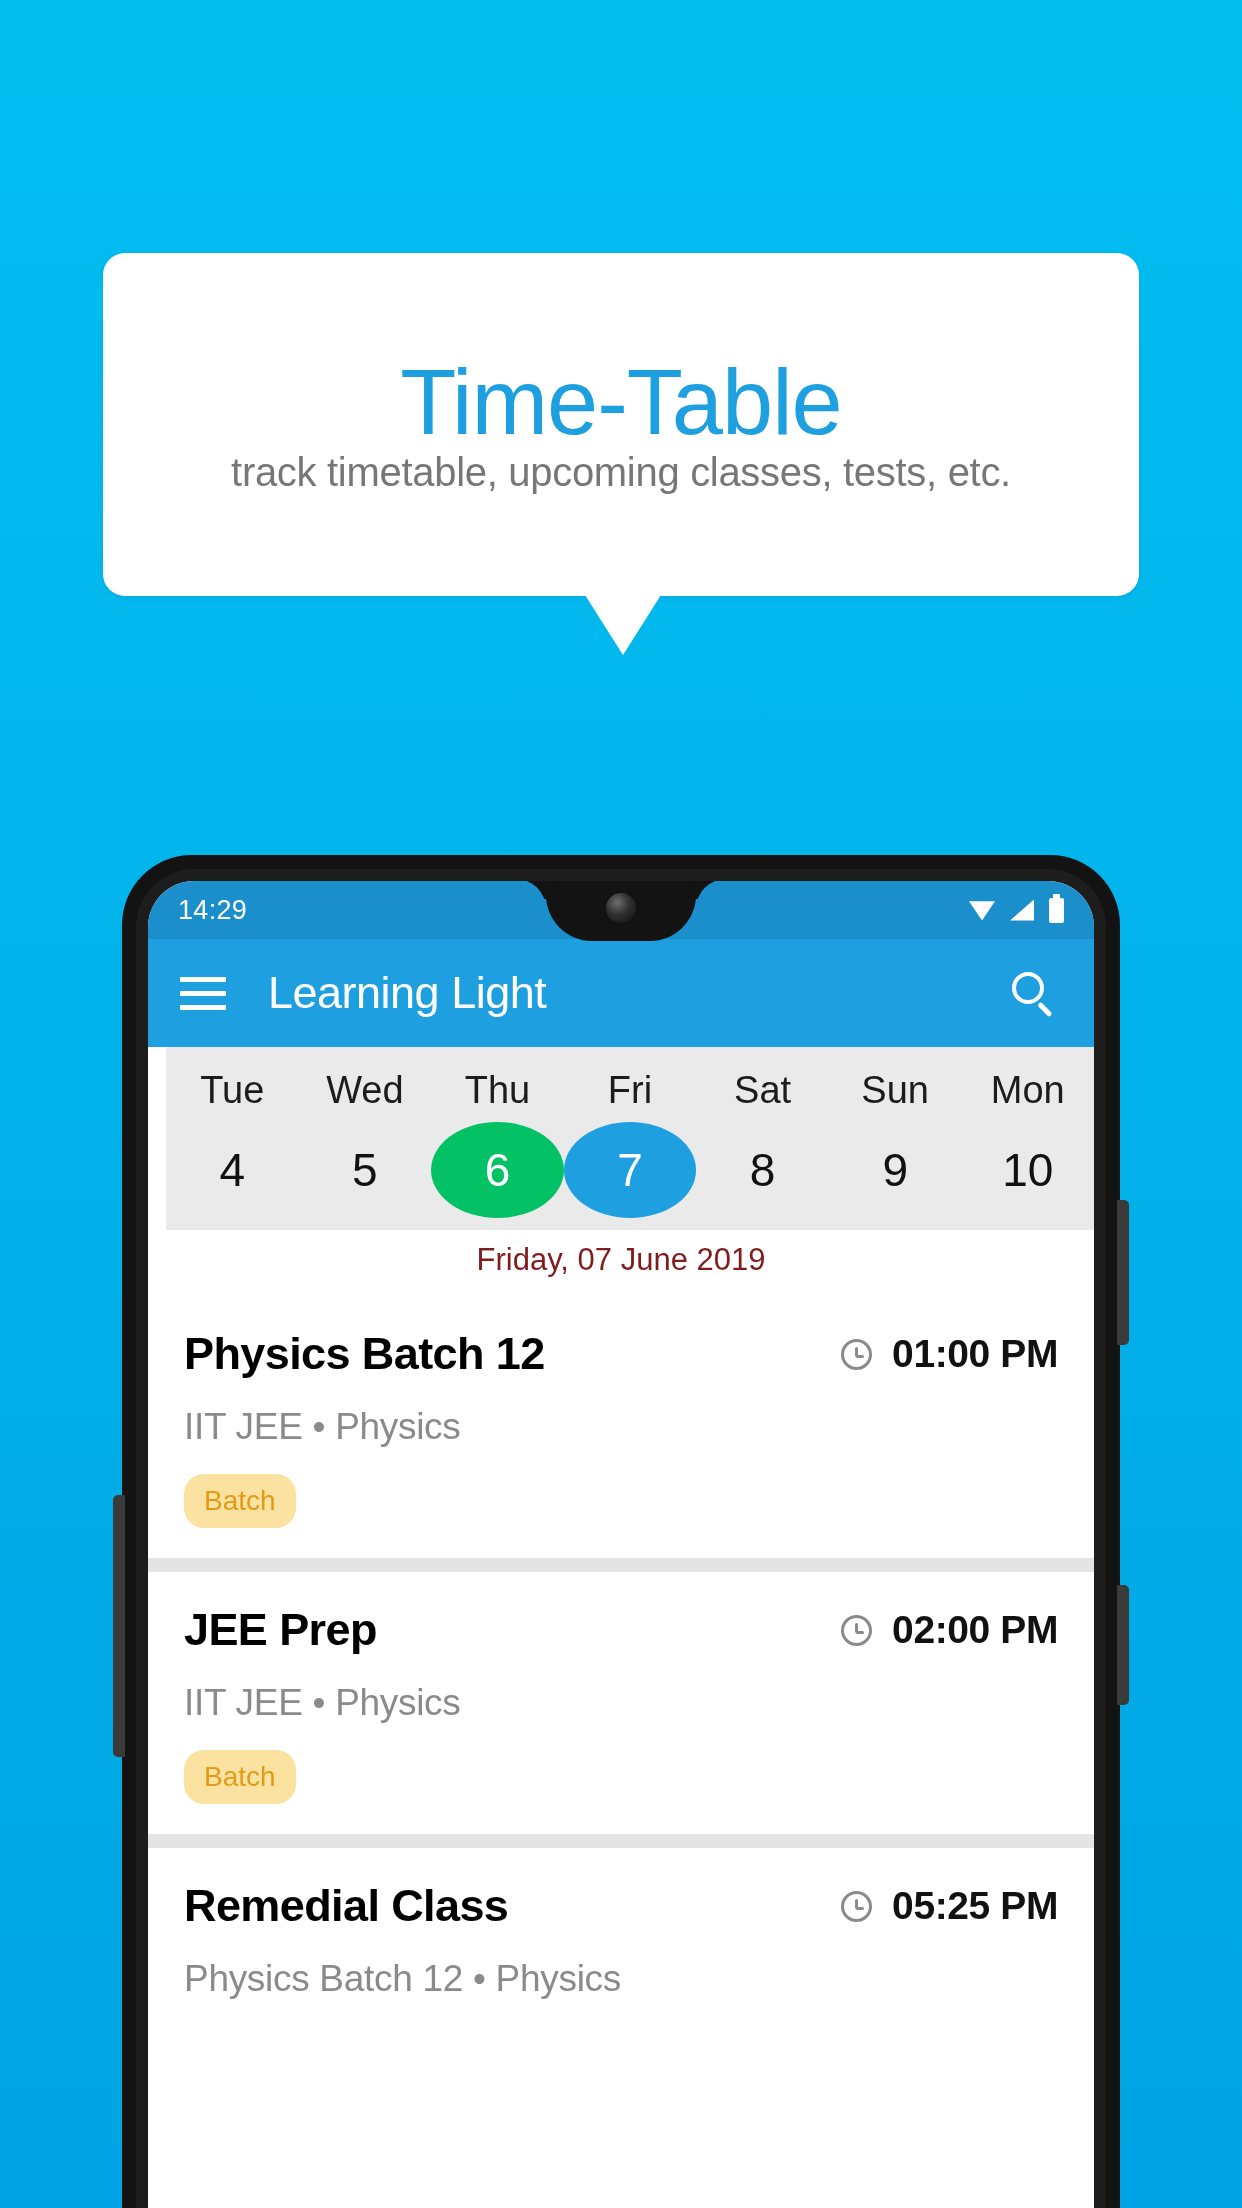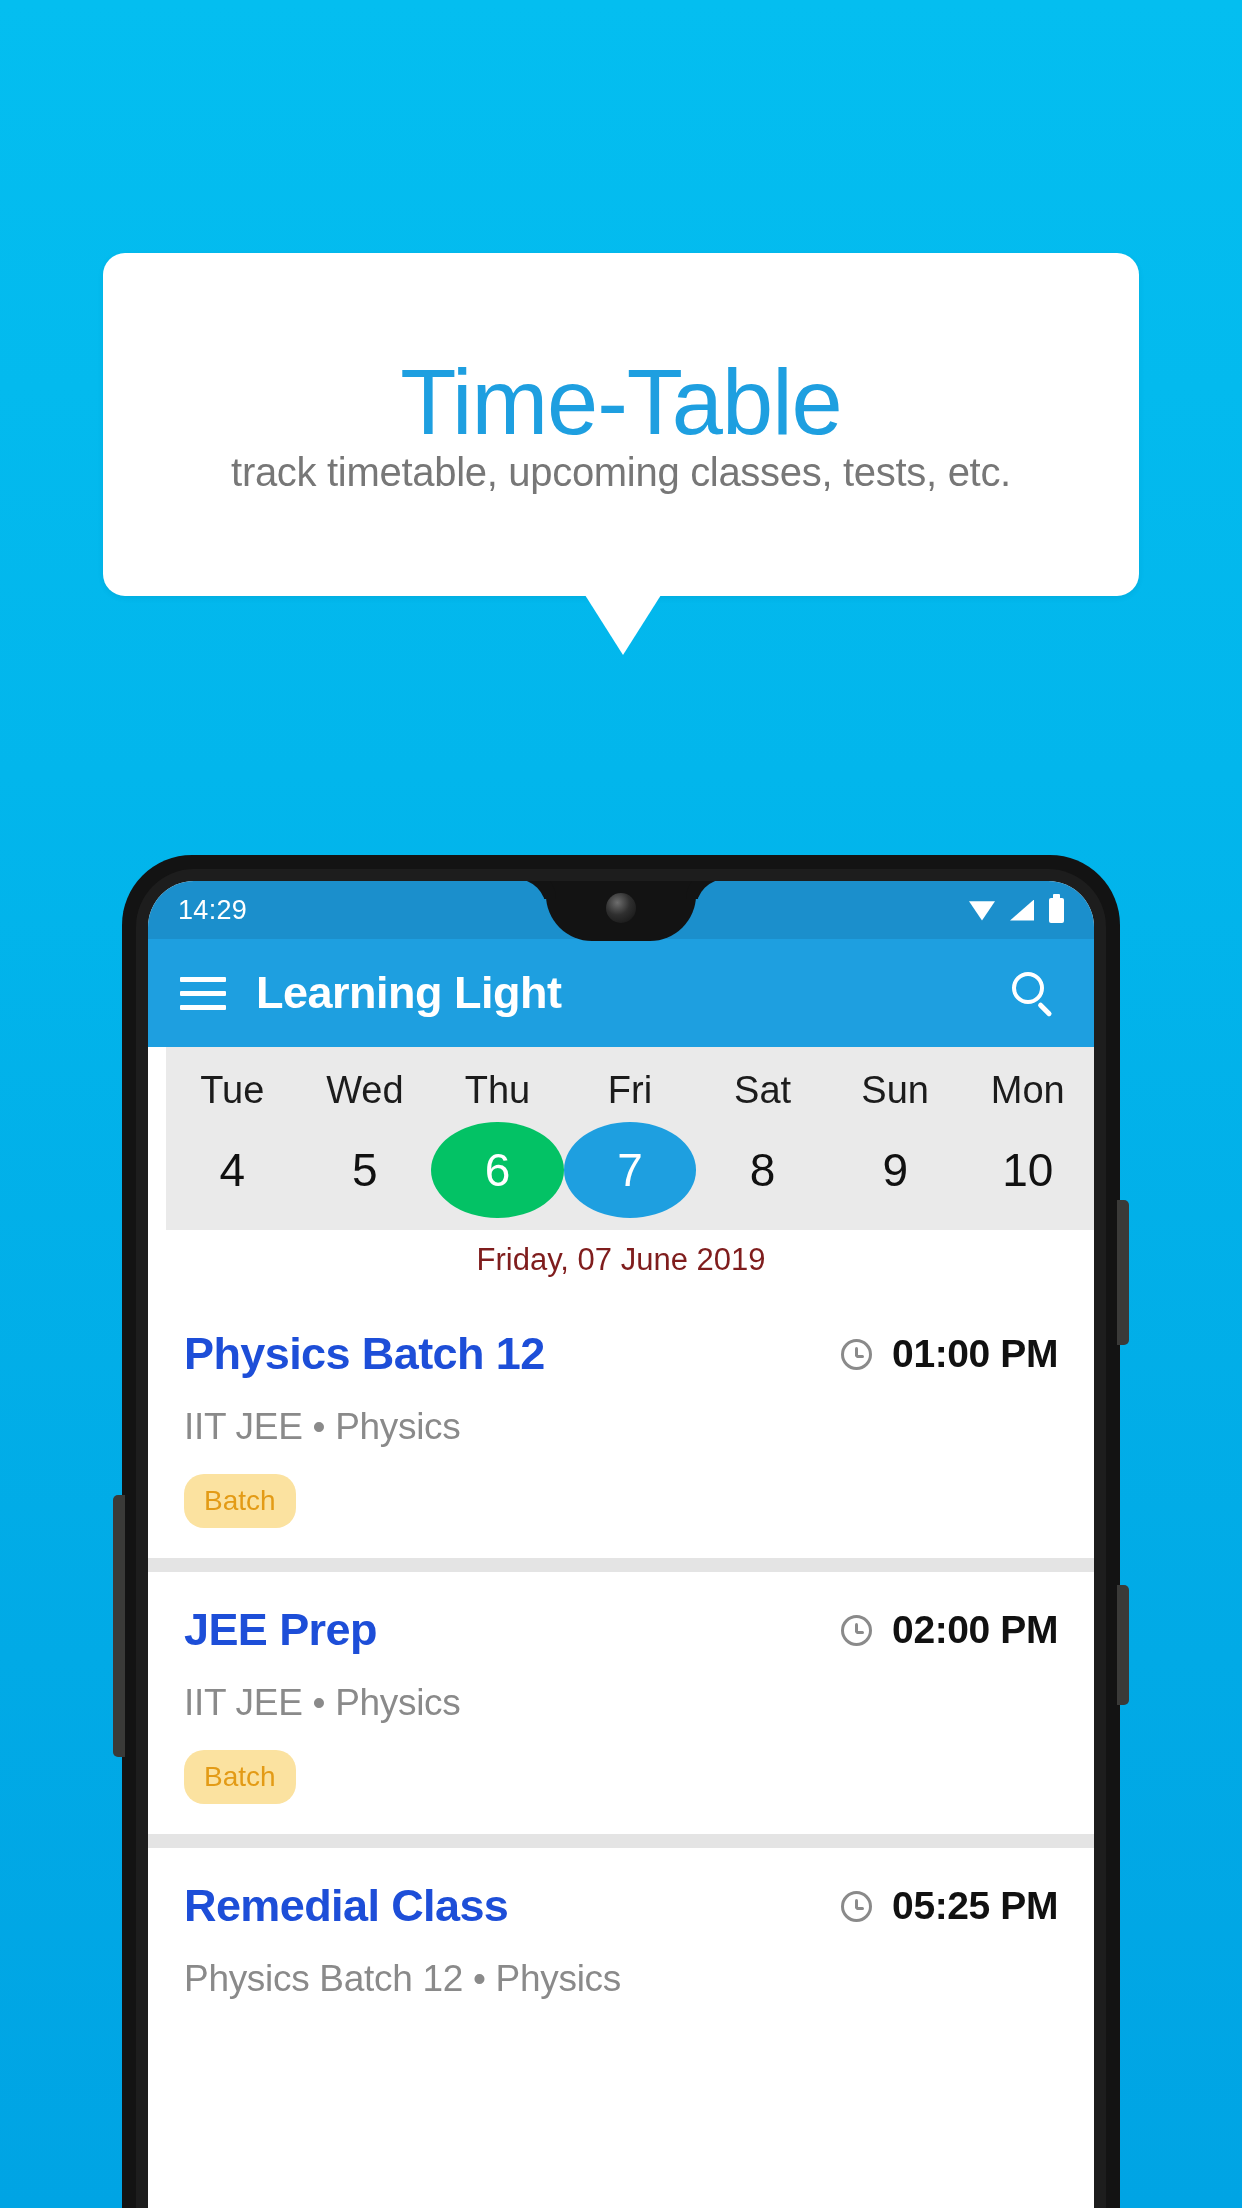--- a/index.html
+++ b/index.html
@@ -95,21 +95,21 @@
     background:radial-gradient(circle at 38% 32%, #6d6d6d 0%, #2f2f2f 45%, #101010 100%);
   }
 
   
   #appbar {
     height:108px; background:#1E9FE0; display:flex; align-items:center;
     padding:0 32px; color:#ffffff;
   }
   #hamburger { width:46px; display:flex; flex-direction:column; gap:9px; cursor:pointer; }
   #hamburger span { display:block; height:5px; background:#fff; border-radius:1px; }
-  #appbar-title { font-size:45px; font-weight:700; margin-left:30px; letter-spacing:-.5px; flex:1; }
+  #appbar-title { font-size:45px; font-weight:400; margin-left:42px; letter-spacing:-.5px; flex:1; }
   #search-icon { width:46px; height:46px; position:relative; margin-right:6px; }
   #search-icon .ring {
     position:absolute; left:2px; top:2px; width:32px; height:32px;
     border:4px solid #fff; border-radius:50%;
   }
   #search-icon .handle {
     position:absolute; left:29px; top:31px; width:17px; height:4.5px;
     background:#fff; border-radius:3px; transform:rotate(45deg); transform-origin:left center;
   }
 
@@ -126,21 +126,21 @@
   }
   .dnum.green { background:#03C265; color:#ffffff; }
   .dnum.blue  { background:#1E9FE0; color:#ffffff; }
   #date-label { text-align:center; font-size:31px; color:#7f1d1d; padding:12px 0 18px; }
 
   
   #list { background:#E4E4E4; }
   .card { background:#ffffff; padding:32px 36px 30px; }
   .card + .card { margin-top:14px; }
   .card-top { display:flex; align-items:center; justify-content:space-between; }
-  .card-title { font-size:45px; font-weight:700; color:#1d4ed8; letter-spacing:-.6px; }
+  .card-title { font-size:45px; font-weight:700; color:#000000; letter-spacing:-.6px; }
   .card-time-wrap { display:flex; align-items:center; gap:20px; }
   .clock-icon {
     width:31px; height:31px; border:3px solid #8a8a8a; border-radius:50%; position:relative;
     flex:none;
   }
   .clock-icon::before {
     content:""; position:absolute; left:11px; top:5px; width:3px; height:10px;
     background:#8a8a8a; border-radius:2px;
   }
   .clock-icon::after {

